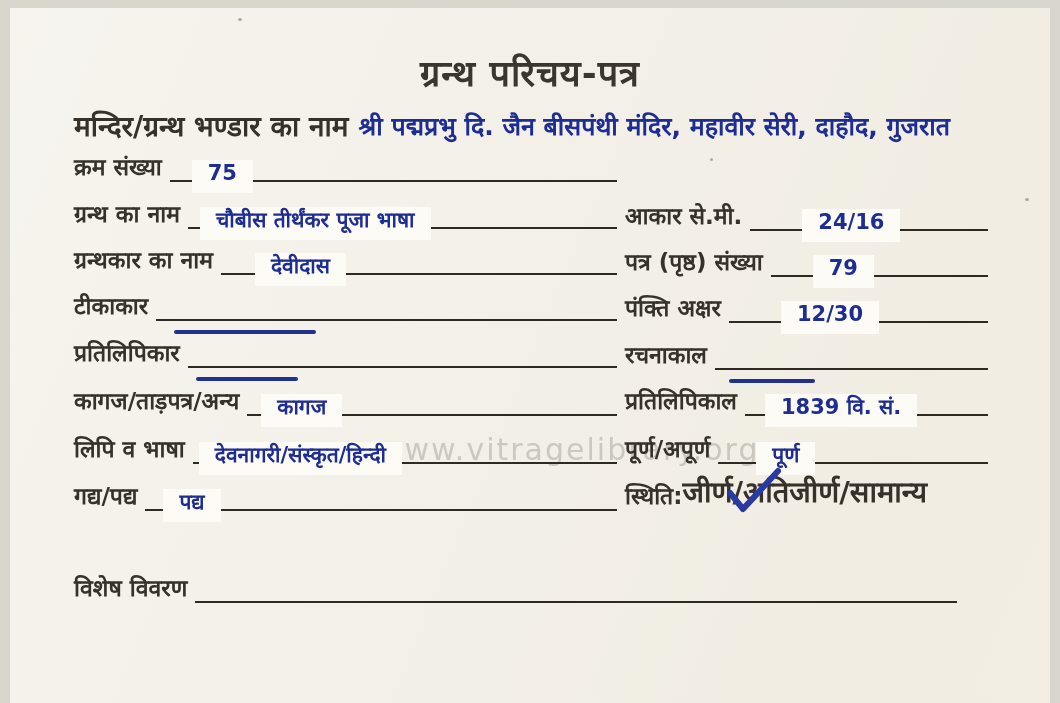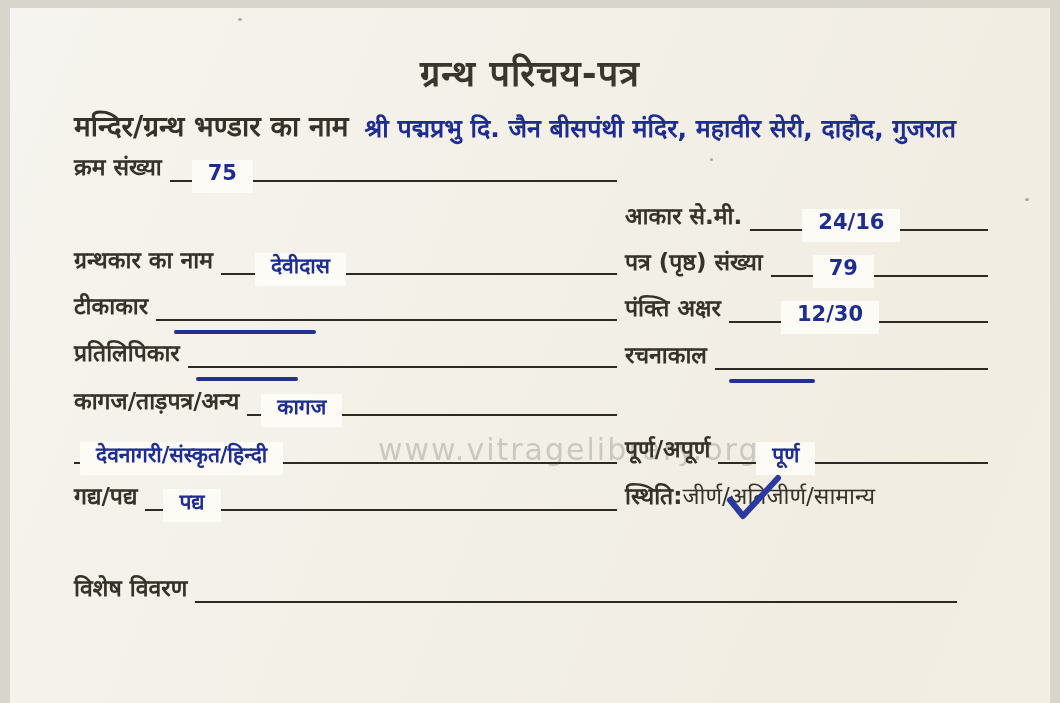--- a/index.html
+++ b/index.html
@@ -16,21 +16,21 @@
     color:#322e27;
   }
   .title{
     position:absolute;left:0;top:40px;width:100%;
     text-align:center;
     font-size:36px;font-weight:700;letter-spacing:1px;
     color:#3a362e;
   }
   .header-row{
     position:absolute;left:64px;top:98px;width:986px;
-    display:flex;align-items:flex-end;gap:16px;white-space:nowrap;
+    display:flex;align-items:center;gap:10px;white-space:nowrap;
   }
   .header-label{font-size:28px;font-weight:700;color:#36322a;}
   .header-value{font-size:25px;font-weight:700;color:#1e2d94;}
   .row{
     position:absolute;height:40px;
     display:flex;align-items:flex-end;
   }
   .lbl{
     font-size:23px;font-weight:700;color:#36322a;
     white-space:nowrap;line-height:1.1;
@@ -47,21 +47,21 @@
     font-size:21px;font-weight:700;color:#1e2d94;
     white-space:nowrap;line-height:1.1;
   }
   .val:empty{display:none;}
   .dash{
     position:absolute;height:4px;background:#22308f;
     bottom:-15px;border-radius:2px;
   }
   .options-wrap{
     position:relative;
-    font-size:23px;font-weight:400;color:#36322a;
+    font-size:29px;font-weight:700;color:#36322a;
     white-space:nowrap;line-height:1.1;padding-bottom:2px;
   }
   .check-icon{position:absolute;left:44px;top:-10px;}
   .watermark{
     position:absolute;left:368px;top:424px;
     font-size:30px;letter-spacing:2px;font-weight:400;
     color:rgba(170,168,158,0.55);
     white-space:nowrap;
   }
   .speck{position:absolute;background:rgba(90,85,75,.45);border-radius:50%;}
@@ -80,20 +80,26 @@
 
   <div class="watermark">www.vitragelibrary.org</div>
 
   <div class="row" style="left:64px;top:134px;width:543px">
     <span class="lbl">क्रम संख्या</span>
     <span class="rule">
       <span class="val" style="left:22px">75</span>
     </span>
   </div>
 
+  <div class="row" style="left:64px;top:181px;width:543px">
+    <span class="lbl">ग्रन्थ का नाम</span>
+    <span class="rule">
+      <span class="val" style="left:12px">चौबीस तीर्थंकर पूजा भाषा</span>
+    </span>
+  </div>
 
   <div class="row" style="left:64px;top:227px;width:543px">
     <span class="lbl">ग्रन्थकार का नाम</span>
     <span class="rule">
       <span class="val" style="left:34px">देवीदास</span>
     </span>
   </div>
 
   <div class="row" style="left:64px;top:273px;width:543px">
     <span class="lbl">टीकाकार</span>
@@ -110,20 +116,21 @@
   </div>
 
   <div class="row" style="left:64px;top:368px;width:543px">
     <span class="lbl">कागज/ताड़पत्र/अन्य</span>
     <span class="rule">
       <span class="val" style="left:14px">कागज</span>
     </span>
   </div>
 
   <div class="row" style="left:64px;top:416px;width:543px">
+    <span class="lbl">लिपि व भाषा</span>
     <span class="rule">
       <span class="val" style="left:6px">देवनागरी/संस्कृत/हिन्दी</span>
     </span>
   </div>
 
   <div class="row" style="left:64px;top:463px;width:543px">
     <span class="lbl">गद्य/पद्य</span>
     <span class="rule">
       <span class="val" style="left:18px">पद्य</span>
     </span>
@@ -157,20 +164,26 @@
     </span>
   </div>
 
   <div class="row" style="left:615px;top:322px;width:363px">
     <span class="lbl">रचनाकाल</span>
     <span class="rule">
       <span class="dash" style="left:14px;width:86px"></span>
     </span>
   </div>
 
+  <div class="row" style="left:615px;top:368px;width:363px">
+    <span class="lbl">प्रतिलिपिकाल</span>
+    <span class="rule">
+      <span class="val" style="left:20px">1839 वि. सं.</span>
+    </span>
+  </div>
 
   <div class="row" style="left:615px;top:416px;width:363px">
     <span class="lbl">पूर्ण/अपूर्ण</span>
     <span class="rule">
       <span class="val" style="left:38px">पूर्ण</span>
     </span>
   </div>
 
   <div class="row" style="left:615px;top:463px;width:430px">
     <span class="lbl" style="margin-right:0">स्थिति:</span>

